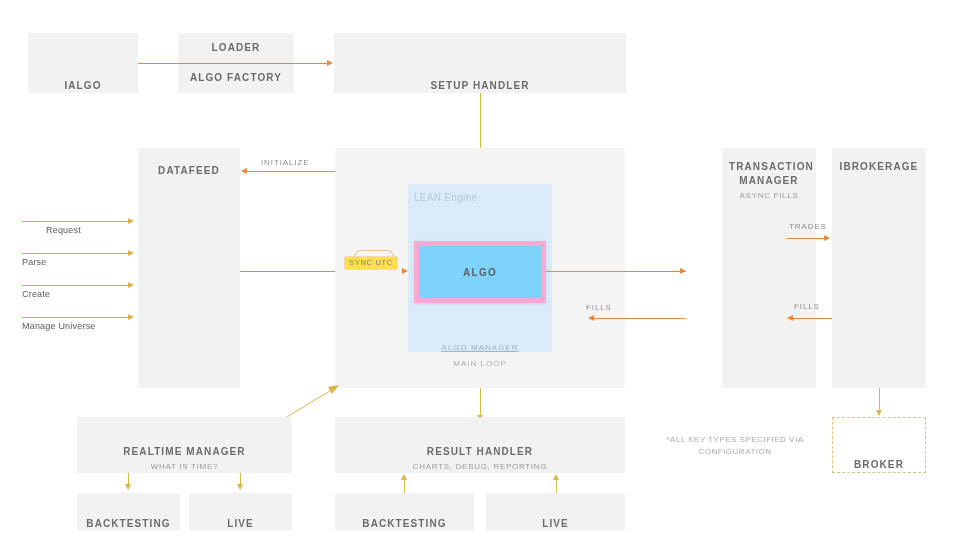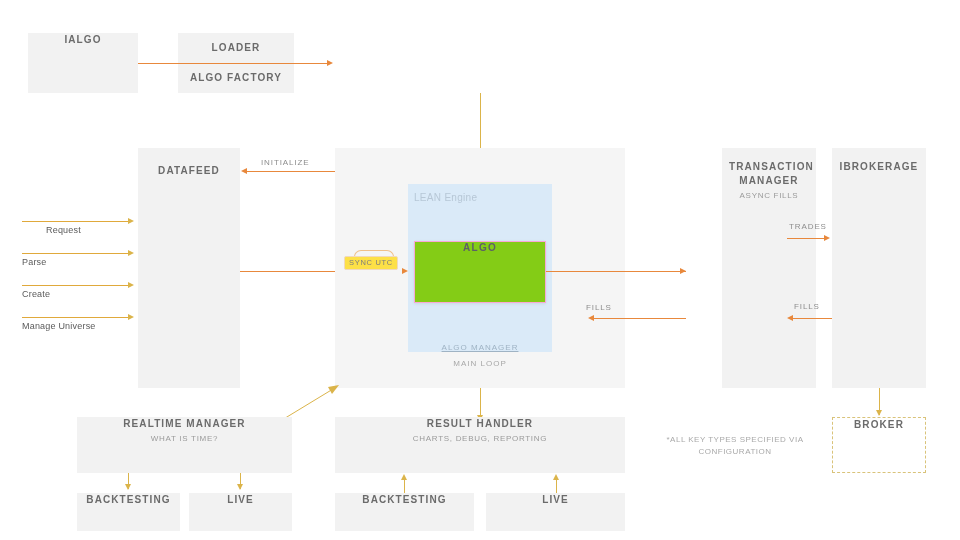--- a/index.html
+++ b/index.html
@@ -11,21 +11,21 @@
   }
   #stage{position:relative;width:960px;height:540px;}
 
   
   .box{
     position:absolute;
     background:#f2f2f2;
     display:flex;
     flex-direction:column;
     align-items:center;
-    justify-content:flex-start;
+    justify-content:flex-end;
     text-align:center;
     box-sizing:border-box;
   }
   .box .title{
     color:#6b6b6b;
     font-size:10px;
     font-weight:bold;
     letter-spacing:1.1px;
     line-height:14px;
     text-transform:uppercase;
@@ -54,24 +54,24 @@
   }
   .engine-label{
     position:absolute;
     color:#b7c7d6;
     font-size:10px;
     letter-spacing:0.3px;
     white-space:nowrap;
   }
   .algo-box{
     position:absolute;
-    background:#84cc16;
-    border:1px solid #f9a8d4;
+    background:#7dd3fc;
+    border:5px solid #f9a8d4;
     box-shadow:0 1px 3px rgba(0,0,0,0.08);
-    display:flex;align-items:flex-start;justify-content:center;
+    display:flex;align-items:center;justify-content:center;
     box-sizing:border-box;
   }
   .algo-box span{
     color:#5d6066;font-size:10px;font-weight:bold;letter-spacing:1.3px;
   }
   .engine-sub{
     position:absolute;
     color:#9fb3c4;
     font-size:8px;letter-spacing:1px;white-space:nowrap;text-align:center;
   }
@@ -148,20 +148,23 @@
 
   <div class="box" style="left:28px;top:33px;width:110px;height:60px;">
     <div class="title">IALGO</div>
   </div>
 
   <div class="box" style="left:178px;top:33px;width:116px;height:60px;justify-content:space-between;padding:8px 0;">
     <div class="title">LOADER</div>
     <div class="title">ALGO FACTORY</div>
   </div>
 
+  <div class="box" style="left:334px;top:33px;width:292px;height:60px;">
+    <div class="title">SETUP HANDLER</div>
+  </div>
 
   <div class="h-line" style="left:138px;top:63px;width:190px;"></div>
   <div class="arrow-r" style="left:327px;top:59.5px;"></div>
 
   <div class="v-line" style="left:480px;top:93px;height:68px;"></div>
 
   <div class="box" style="left:138px;top:148px;width:102px;height:240px;justify-content:flex-start;padding-top:16px;">
     <div class="title">DATAFEED</div>
   </div>
 

